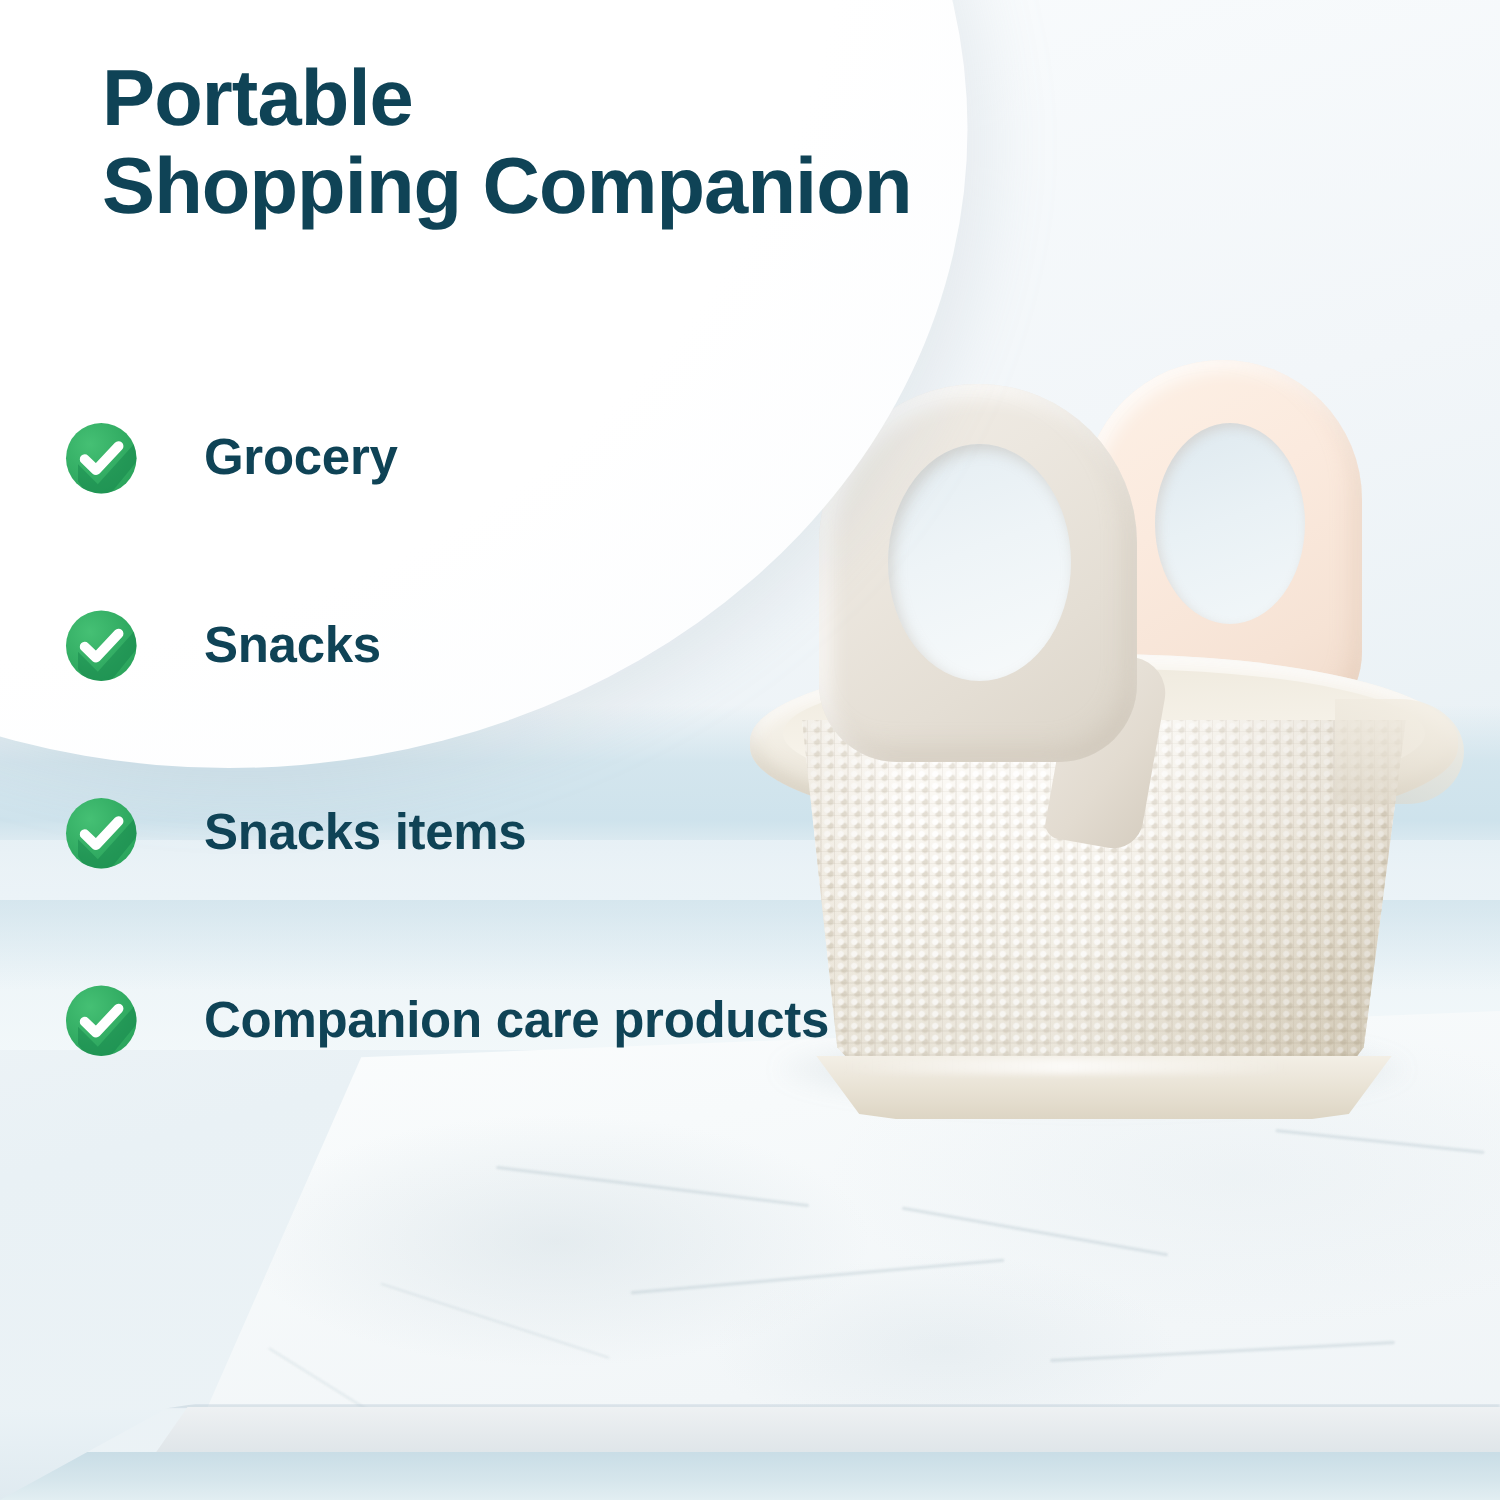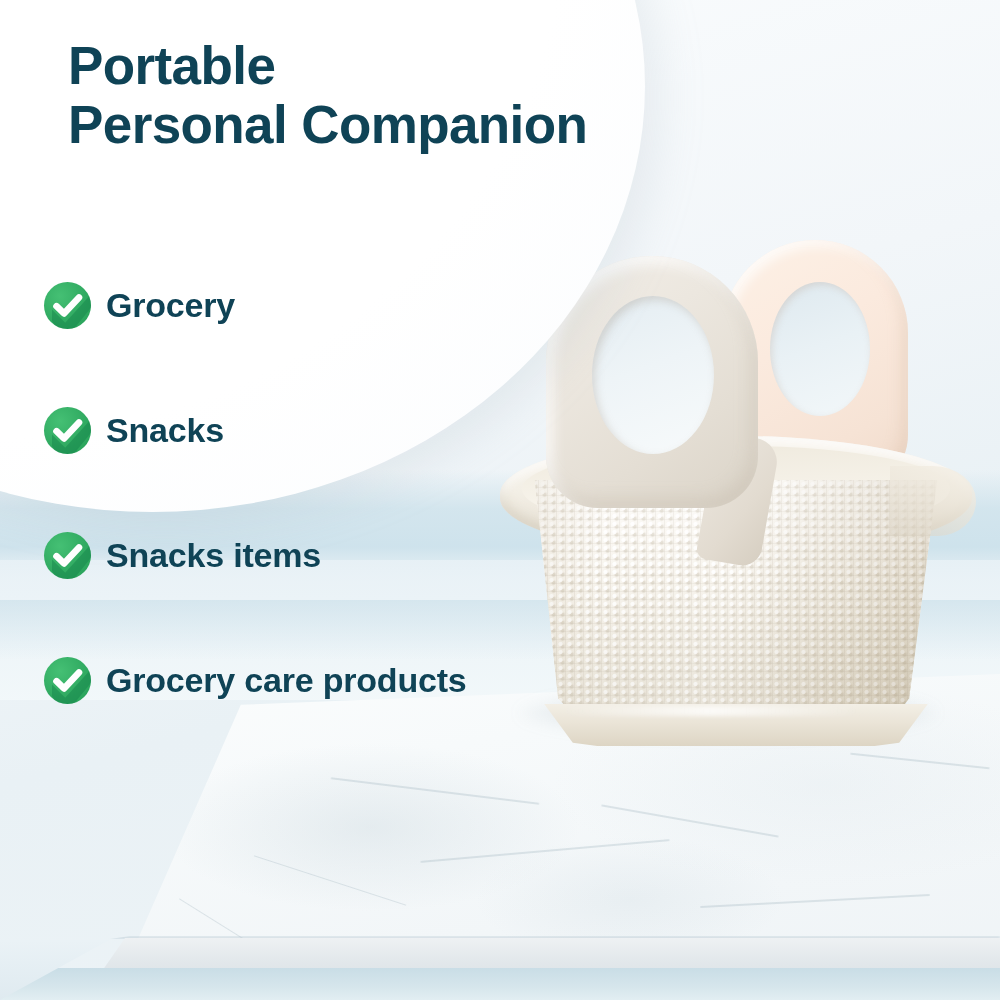--- a/index.html
+++ b/index.html
@@ -103,21 +103,21 @@
     background:radial-gradient(circle at 34% 30%,#45c074 0%,#31ab62 55%,#27a058 100%);
     overflow:hidden;
   }
   .badge .shadow{
     position:absolute;left:8px;top:14px;width:44px;height:44px;
     background:rgba(13,120,68,.38);
     clip-path:polygon(0 32%, 30% 62%, 86% 0%, 100% 14%, 30% 100%, 0 58%);
   }
   .badge svg{position:absolute;left:0;top:0;width:47px;height:47px;}
   .feat-label{
-    margin-left:15px;font-size:34px;font-weight:600;letter-spacing:-.2px;white-space:nowrap;
+    margin-left:45px;font-size:34px;font-weight:600;letter-spacing:-.2px;white-space:nowrap;
   }
 
   
   .product{position:absolute;left:470px;top:236px;width:530px;height:530px;}
 
   .prod-shadow{
     position:absolute;left:48px;top:452px;width:420px;height:50px;
     border-radius:50%;
     background:radial-gradient(ellipse at 50% 50%,rgba(120,140,152,.32) 0%,rgba(120,140,152,.14) 52%,rgba(120,140,152,0) 76%);
     filter:blur(7px);
@@ -260,21 +260,21 @@
     <div class="handle-strap"></div>
     <div class="handle-front"></div>
     <div class="handle-front-hole"></div>
   </div>
 
   <div class="blob-shadow"></div>
   <div class="blob"></div>
 
   <div class="headline" style="color: rgb(15, 67, 86);">
     <span class="ln">Portable</span>
-    <span class="ln">Personal Companion</span>
+    <span class="ln">Shopping Companion</span>
   </div>
 
   <div class="features">
 
     <div class="feat">
       <div class="badge">
         <div class="shadow"></div>
         <svg viewBox="0 0 47 47">
           <path d="M12.5 24.2 L20 31.4 L35 15.4" fill="none" stroke="#ffffff" stroke-width="6.6" stroke-linecap="round" stroke-linejoin="round"></path>
         </svg>
@@ -303,18 +303,18 @@
       <span class="feat-label" style="color: rgb(15, 67, 86);">Snacks items</span>
     </div>
 
     <div class="feat">
       <div class="badge">
         <div class="shadow"></div>
         <svg viewBox="0 0 47 47">
           <path d="M12.5 24.2 L20 31.4 L35 15.4" fill="none" stroke="#ffffff" stroke-width="6.6" stroke-linecap="round" stroke-linejoin="round"></path>
         </svg>
       </div>
-      <span class="feat-label" style="color: rgb(15, 67, 86);">Grocery care products</span>
+      <span class="feat-label" style="color: rgb(15, 67, 86);">Companion care products</span>
     </div>
 
   </div>
 
 </div>
 
 </body></html>

